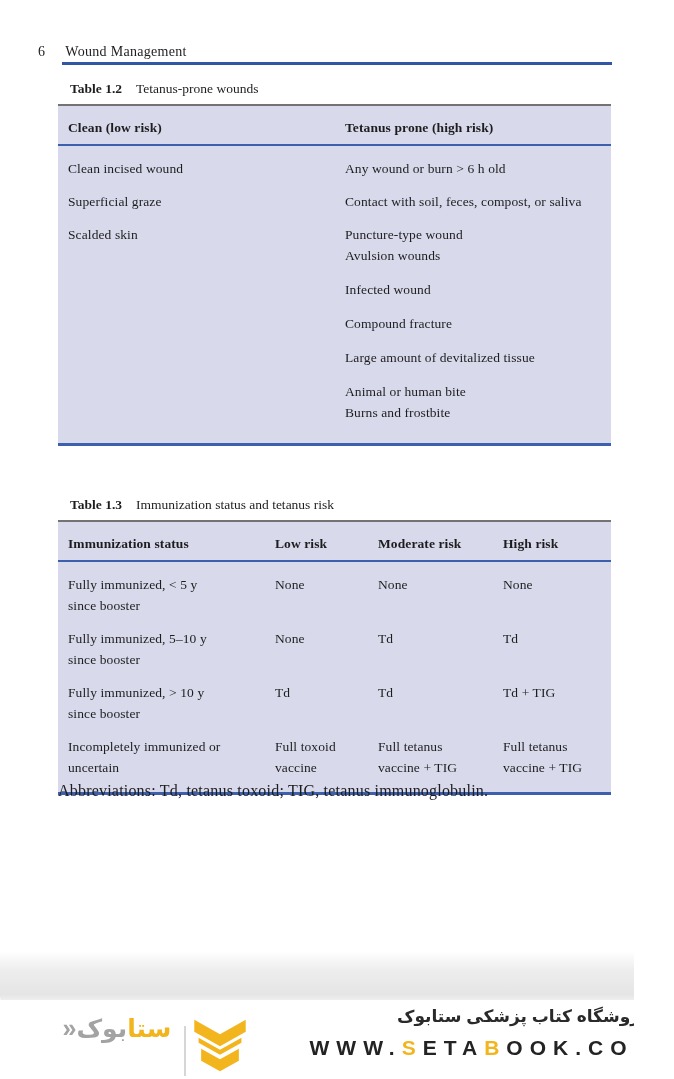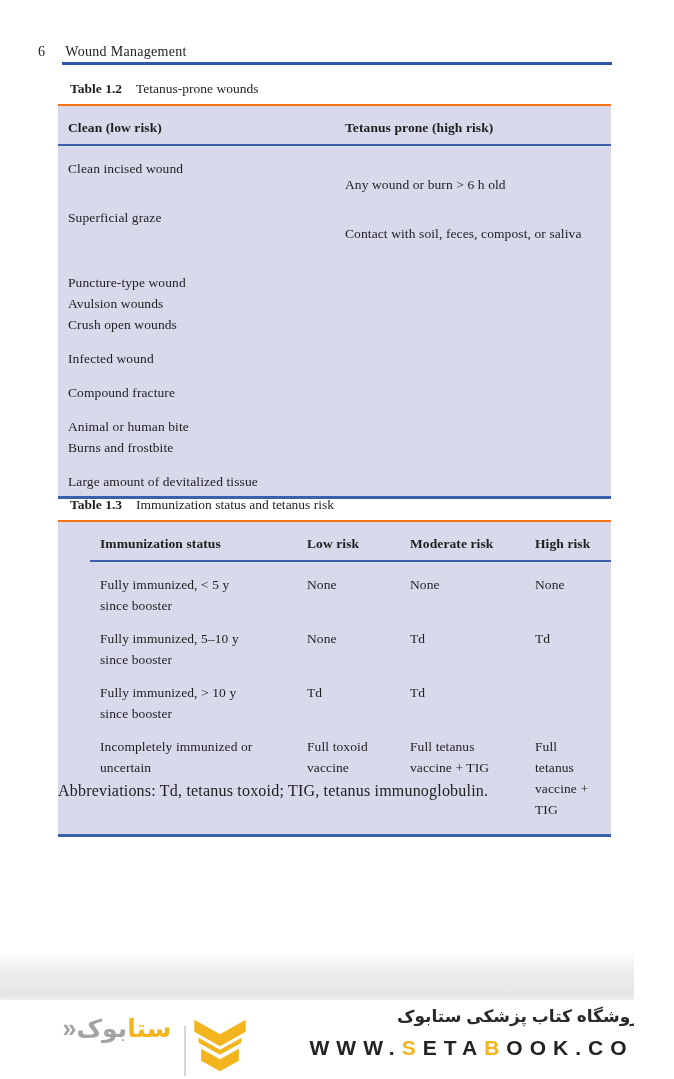--- a/index.html
+++ b/index.html
@@ -12,35 +12,35 @@
   .head-rule{position:absolute;left:62px;top:62px;width:550px;height:3px;background:#3156a6;}
 
   
   .caption{position:absolute;left:62px;font-size:13.5px;margin-left:8px;}
   .caption .lbl{font-weight:700;margin-right:14px;}
   .cap1{top:81px;}
   .cap2{top:497px;}
 
   
   .tbl{position:absolute;left:58px;width:553px;background:#d8daeb;
-       border-top:2px solid #f97316;border-bottom:3px solid #3c5fae;
+       border-top:2px solid #737373;border-bottom:3px solid #3c5fae;
        font-size:13.5px;line-height:21px;letter-spacing:.1px;}
   .t1{top:104px;}
   .t2{top:520px;}
   .thead{display:grid;font-weight:700;border-bottom:2.5px solid #3c5fae;
          padding-top:11px;padding-bottom:6px;}
   .trow{display:grid;margin-top:12px;}
   .t1 .thead,.t1 .trow{grid-template-columns:277px 1fr;}
-  .t2 .thead,.t2 .trow{grid-template-columns:207px 103px 125px 1fr;margin-left:32px;}
+  .t2 .thead,.t2 .trow{grid-template-columns:207px 103px 125px 1fr;}
   .cell{padding-left:10px;padding-right:12px;}
   .t2 .c0{padding-right:36px;}
-  .t1 .tbody{padding-bottom:4px;}
+  .t1 .tbody{padding-bottom:20px;}
   .t2 .tbody{padding-bottom:14px;}
   .group{margin-top:13px;}
-  .group:first-child{margin-top:16px;}
+  .group:first-child{margin-top:0;}
 
   
   .footnote{position:absolute;left:58px;top:782px;font-size:16px;letter-spacing:.2px;}
 
   
   .shadow-band{position:absolute;left:0;top:951px;width:674px;height:56px;
       background:linear-gradient(to bottom,rgba(0,0,0,0) 0%,rgba(0,0,0,0.07) 35%,rgba(0,0,0,0.10) 78%,rgba(0,0,0,0.01) 100%);
       border-radius:0 0 10px 10px;}
 
   
@@ -89,38 +89,38 @@
       </div>
       <div class="trow">
         <div class="cell c0">Superficial graze</div>
         <div class="cell c1">
           <div class="group">
             <div>Contact with soil, feces, compost, or saliva</div>
           </div>
         </div>
       </div>
       <div class="trow">
+        <div class="cell c0">Scalded skin</div>
         <div class="cell c1">
           <div class="group">
             <div>Puncture-type wound</div>
             <div>Avulsion wounds</div>
-            <div>Crush open wounds</div>
           </div>
           <div class="group">
             <div>Infected wound</div>
           </div>
           <div class="group">
             <div>Compound fracture</div>
           </div>
           <div class="group">
+            <div>Large amount of devitalized tissue</div>
+          </div>
+          <div class="group">
             <div>Animal or human bite</div>
             <div>Burns and frostbite</div>
-          </div>
-          <div class="group">
-            <div>Large amount of devitalized tissue</div>
           </div>
         </div>
       </div>
     </div>
   </div>
 
   <div class="caption cap2">
     <span class="lbl">Table 1.3</span><span>Immunization status and tetanus risk</span>
   </div>
 
@@ -141,20 +141,21 @@
       <div class="trow">
         <div class="cell c0">Fully immunized, 5–10 y since booster</div>
         <div class="cell c1">None</div>
         <div class="cell c2">Td</div>
         <div class="cell c3">Td</div>
       </div>
       <div class="trow">
         <div class="cell c0">Fully immunized, &gt; 10 y since booster</div>
         <div class="cell c1">Td</div>
         <div class="cell c2">Td</div>
+        <div class="cell c3">Td + TIG</div>
       </div>
       <div class="trow">
         <div class="cell c0">Incompletely immunized or uncertain</div>
         <div class="cell c1">Full toxoid vaccine</div>
         <div class="cell c2">Full tetanus vaccine + TIG</div>
         <div class="cell c3">Full tetanus vaccine + TIG</div>
       </div>
     </div>
   </div>
 

